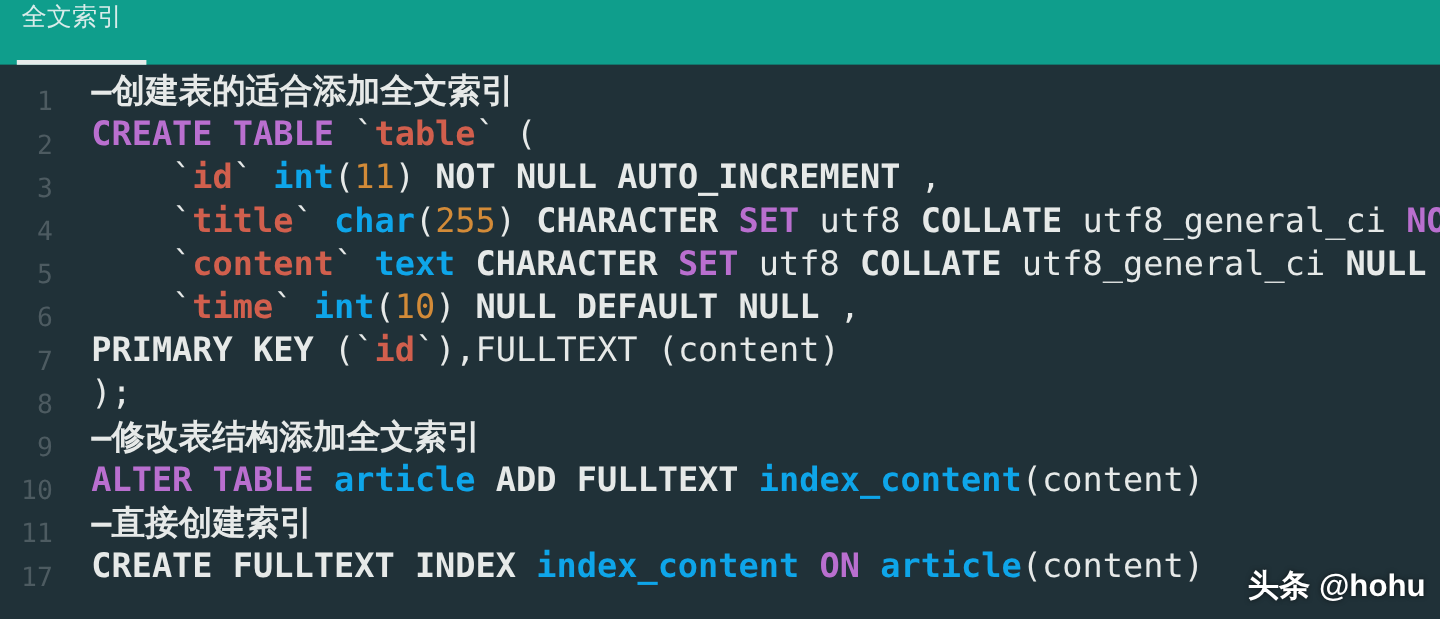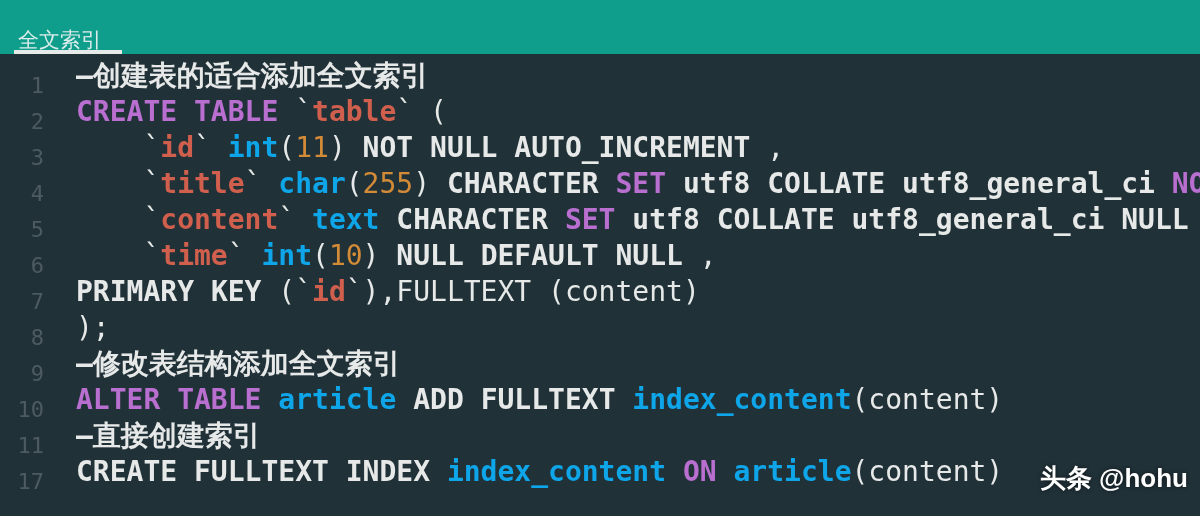--- a/index.html
+++ b/index.html
@@ -10,21 +10,21 @@
     width: 100%;
     height: 54px;
     background: #0f9e8c;
     display: flex;
     align-items: center;
     padding-left: 10px;
   }
   .tab {
     height: 54px;
     display: flex;
-    align-items: flex-end;
+    align-items: flex-start;
     padding: 0 16px 0 8px;
     color: #d9ecea;
     font-size: 21px;
     font-family: Liberation Sans, sans-serif;
     position: relative;
   }
   .tab.active::after {
     content: "";
     position: absolute;
     left: 4px;
@@ -63,27 +63,27 @@
   }
   .code .line { height: 36px; }
 
   
   .tk-kw     { color: #b96fcf; font-weight: 700; }  
   .tk-kw2    { color: #e6e9e8; font-weight: 700; }  
   .tk-ident  { color: #d15f4d; font-weight: 700; }  
   .tk-type   { color: #0ea5e9; font-weight: 700; }  
   .tk-num    { color: #d38b38; }                    
   .tk-punc   { color: #e6e9e8; }                    
-  .tk-txt    { color: #e6e9e8; font-weight: 700; }  
+  .tk-txt    { color: #e6e9e8; font-weight: 400; }  
   .tk-comment{ color: #e6e9e8; font-weight: 600; }
 
   .watermark {
     position: absolute;
     right: 12px;
-    bottom: 20px;
+    bottom: 10px;
     font-family: "Microsoft YaHei", "PingFang SC", sans-serif;
     font-size: 26px;
     font-weight: 700;
     color: #ffffff;
     text-shadow: 0 0 4px rgba(0,0,0,0.6);
     text-align: center;
   }
 </style>
 </head>
 <body>

